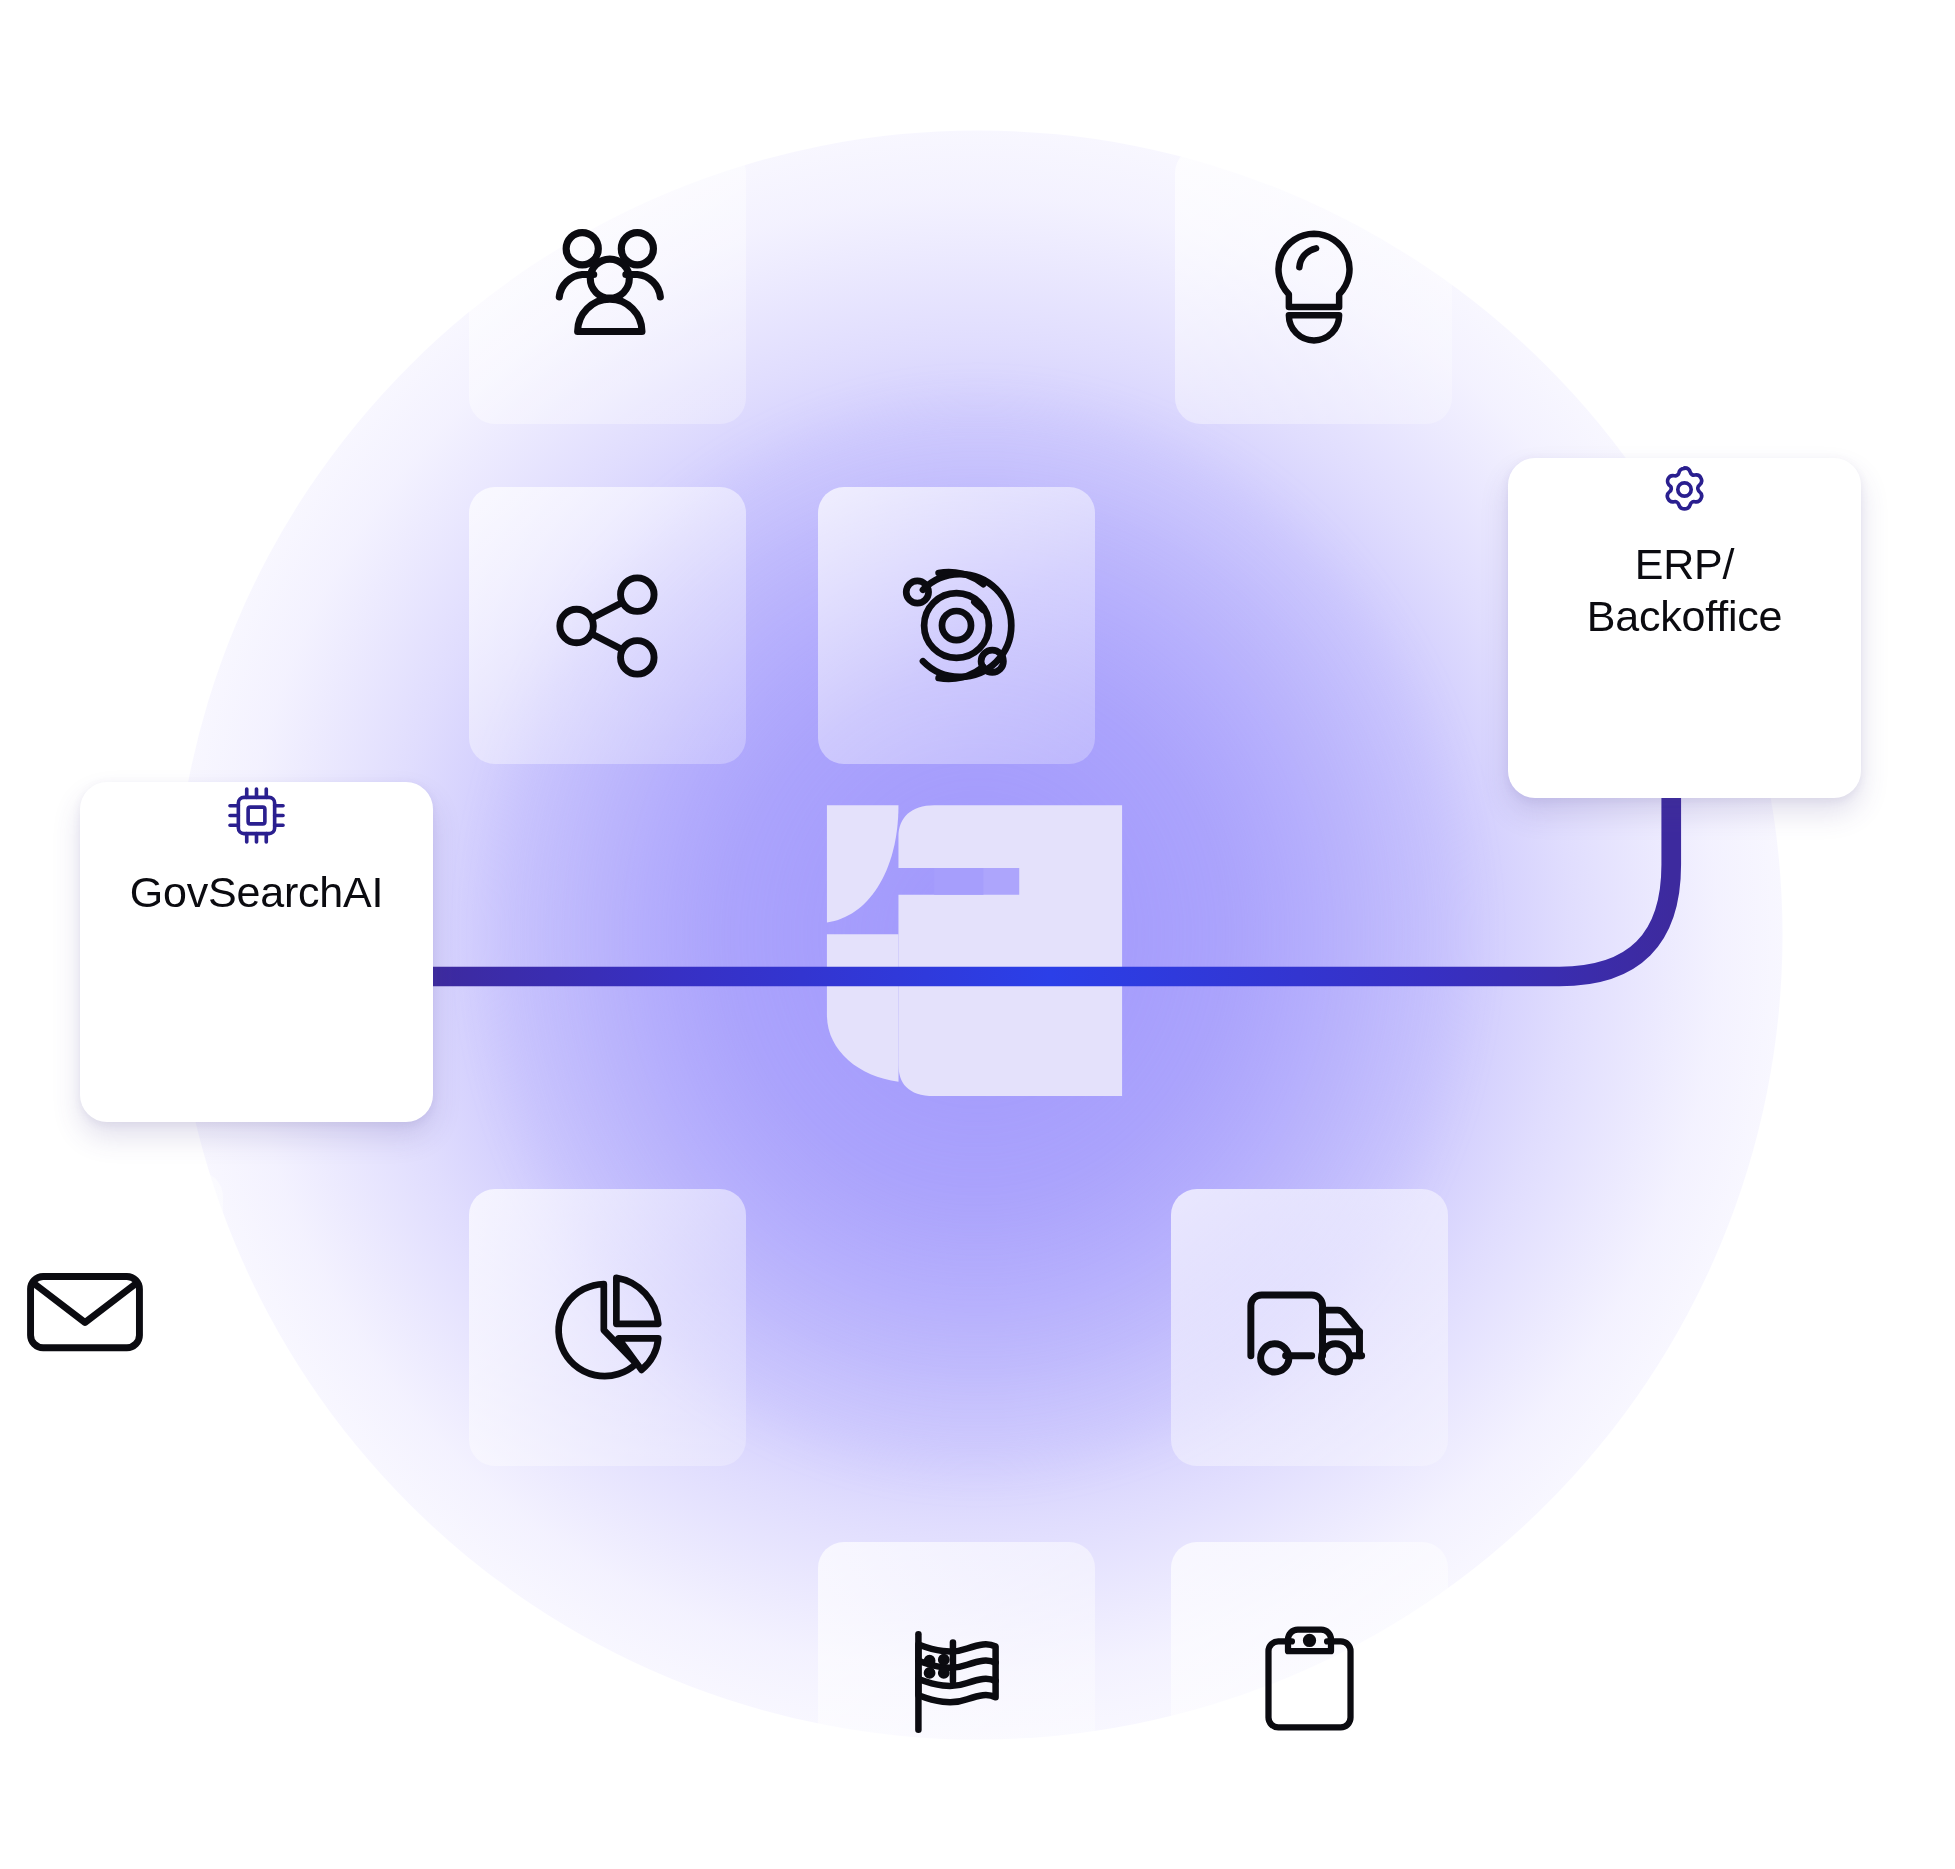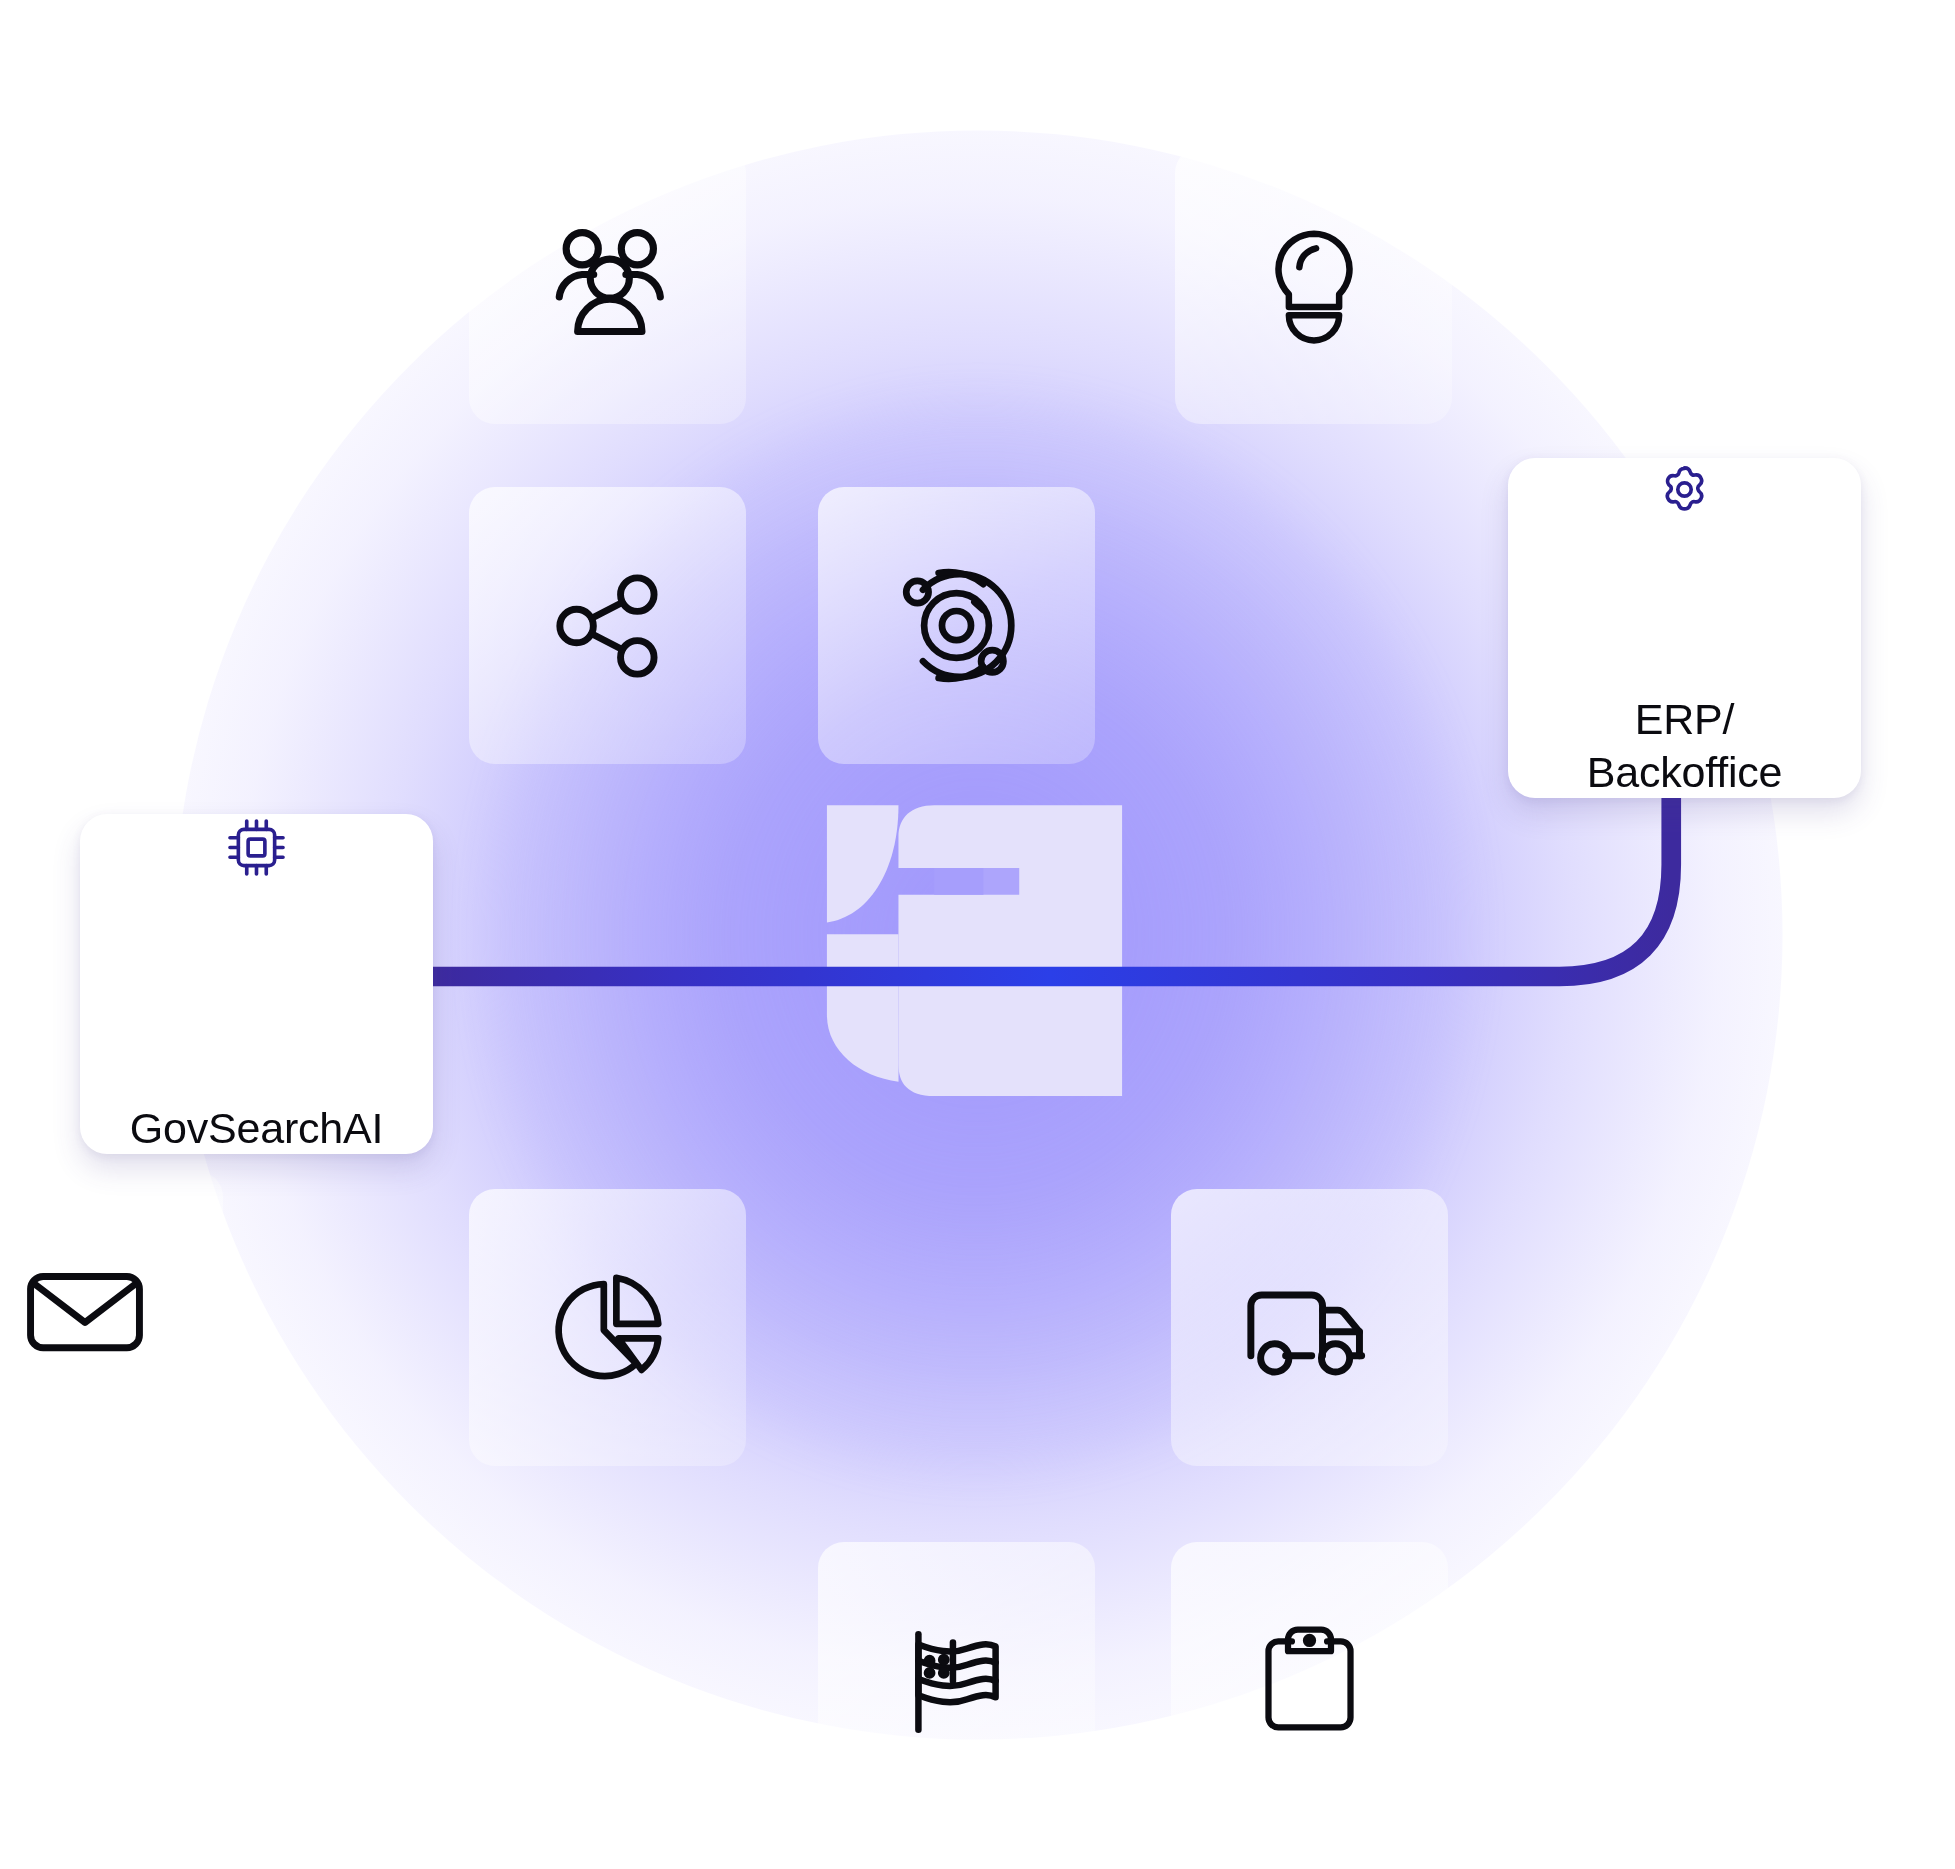--- a/index.html
+++ b/index.html
@@ -90,37 +90,37 @@
 
   
   .card {
     position: absolute;
     background: #ffffff;
     border-radius: 27px;
     box-shadow: 0 15px 29px rgba(73,60,140,0.16), 0 2.7px 8px rgba(73,60,140,0.08);
     display: flex;
     flex-direction: column;
     align-items: center;
-    justify-content: space-between;
+    justify-content: flex-start;
     box-sizing: border-box;
     z-index: 6;
   }
   .card .card-icon { margin-bottom: 15px; }
   .card .card-label {
     color: #0b0b10;
     font-size: 43px;
     line-height: 1.22;
     text-align: center;
     letter-spacing: -0.2px;
     white-space: pre-line;
   }
 
   #card-govsearch {
     left: 80px;
-    top: 814px;
+    top: 782px;
     width: 353px;
     height: 340px;
   }
   #card-erp {
     left: 1508px;
     top: 458px;
     width: 353px;
     height: 340px;
   }
 </style>

